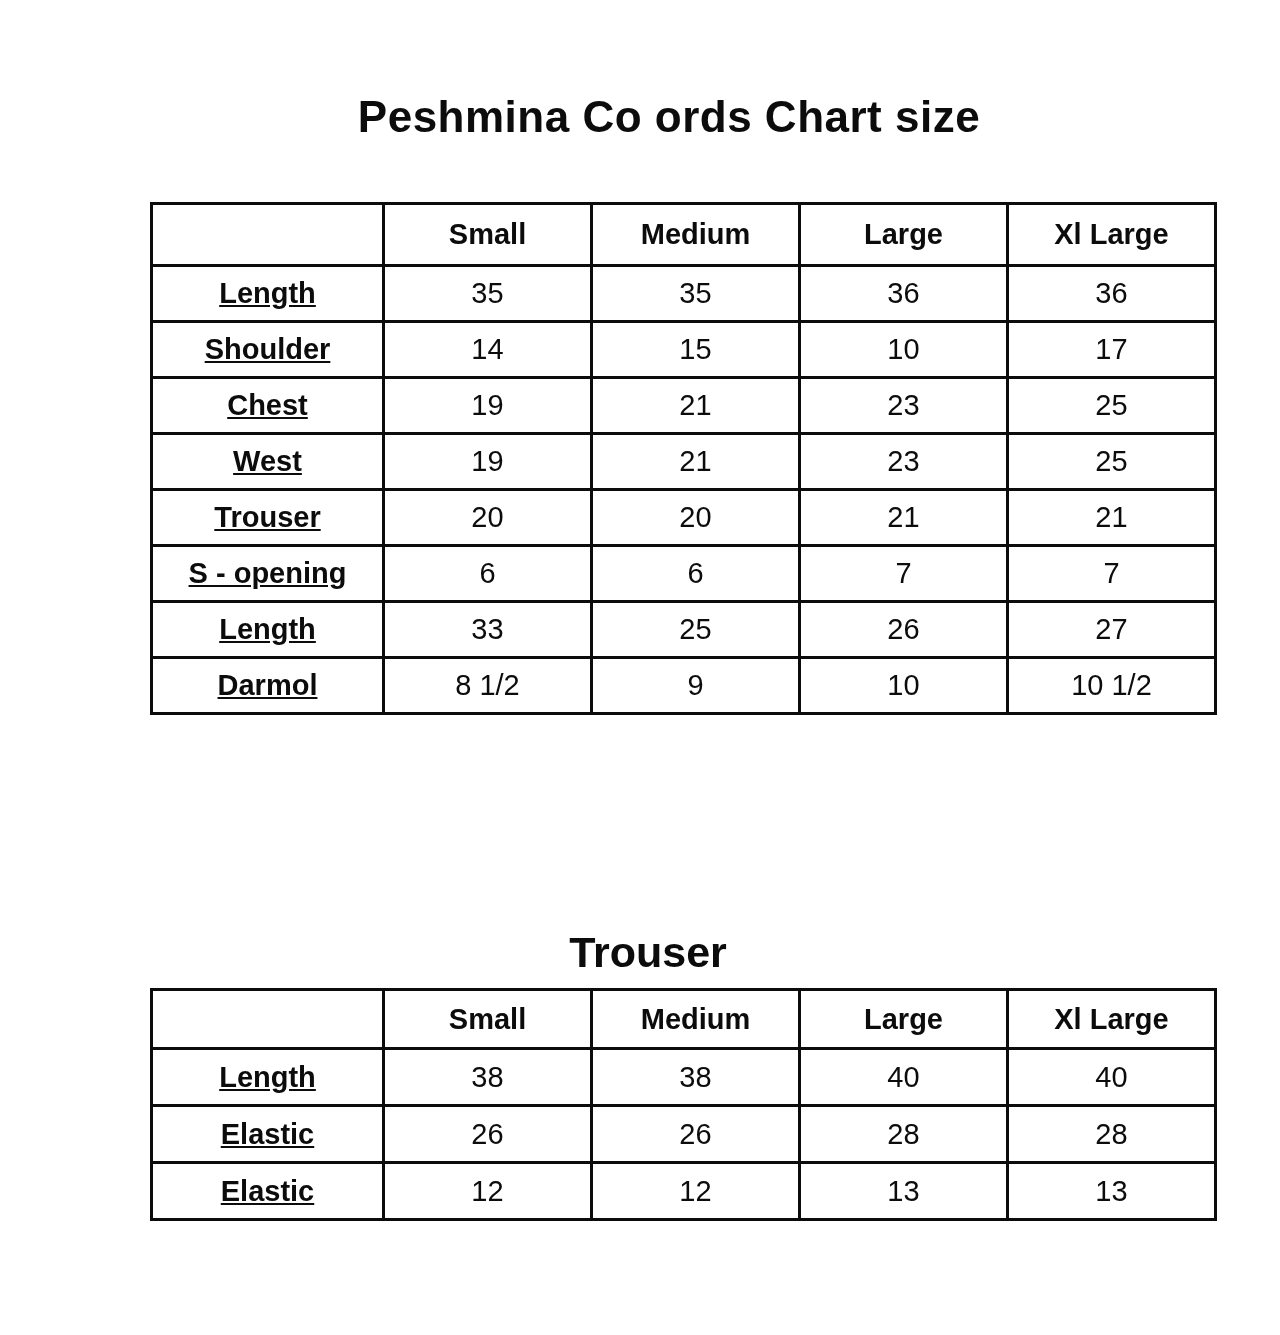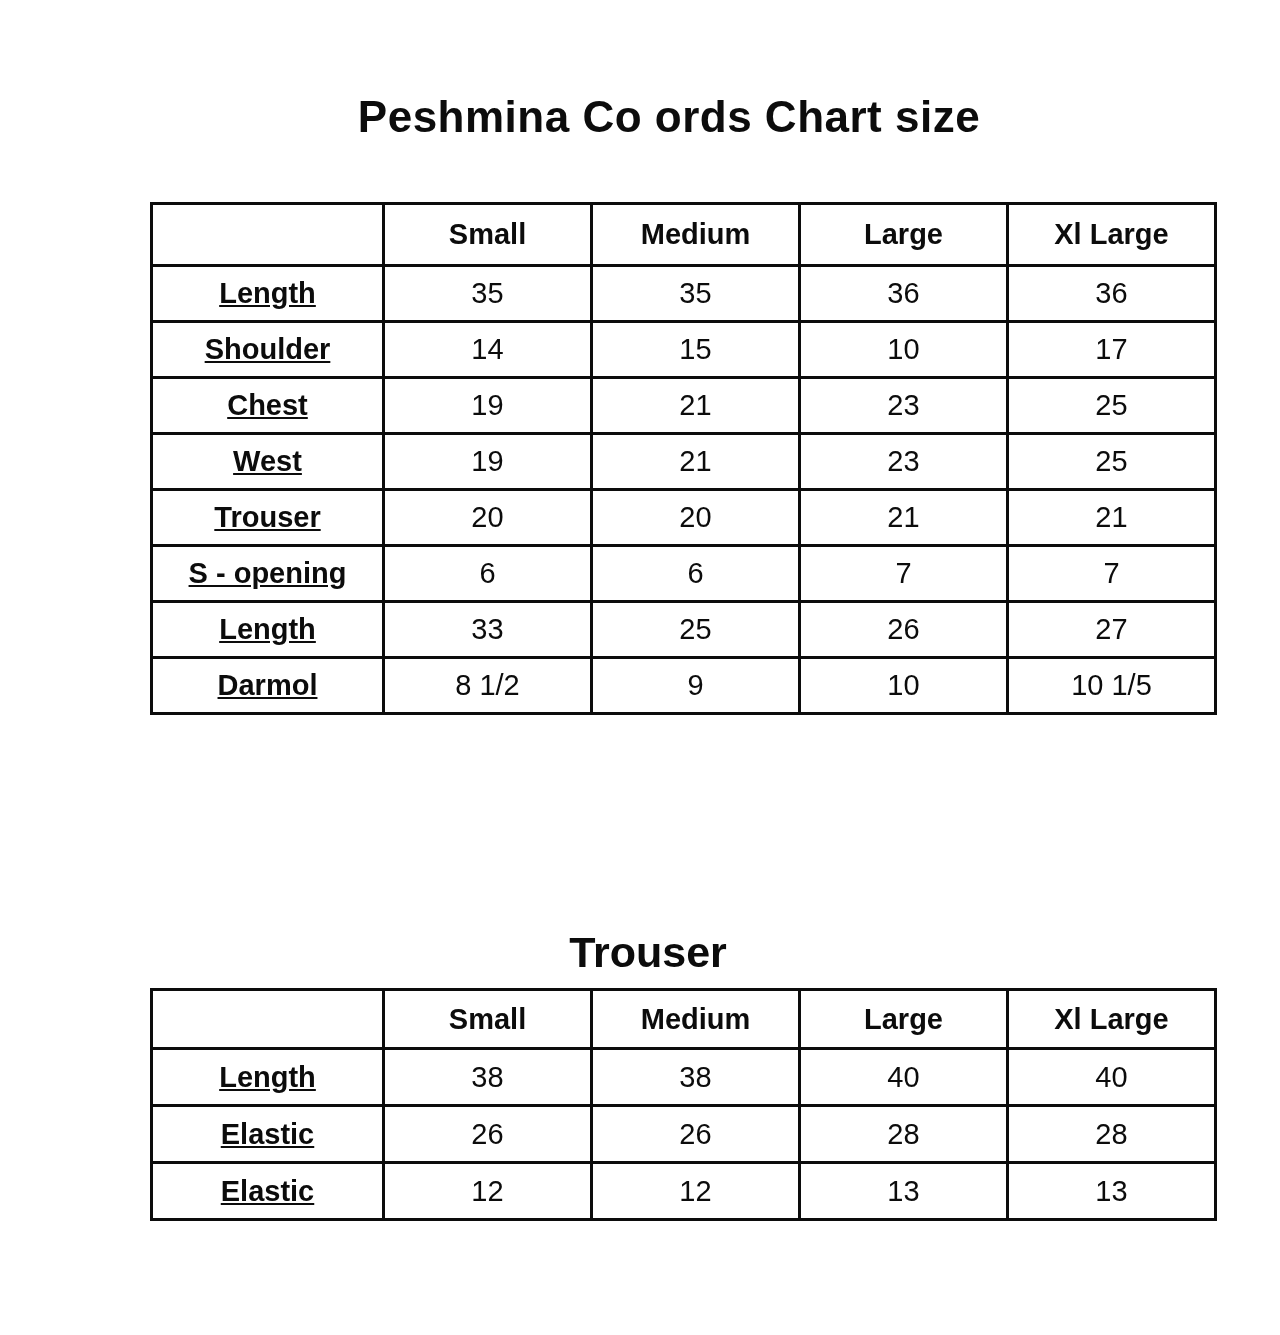--- a/index.html
+++ b/index.html
@@ -155,21 +155,21 @@
         <td>33</td>
         <td>25</td>
         <td>26</td>
         <td class="br">27</td>
       </tr>
       <tr class="data-row-1">
         <td class="lbl bb">Darmol</td>
         <td class="bb">8 1/2</td>
         <td class="bb">9</td>
         <td class="bb">10</td>
-        <td class="bb br">10 1/5</td>
+        <td class="bb br">10 1/2</td>
       </tr>
     </tbody>
       </table>
   </div>
 
   <div class="trouser-title">Trouser</div>
 
   <div class="tbl-wrap-trouser">
     <table class="sizes">
       <colgroup>

